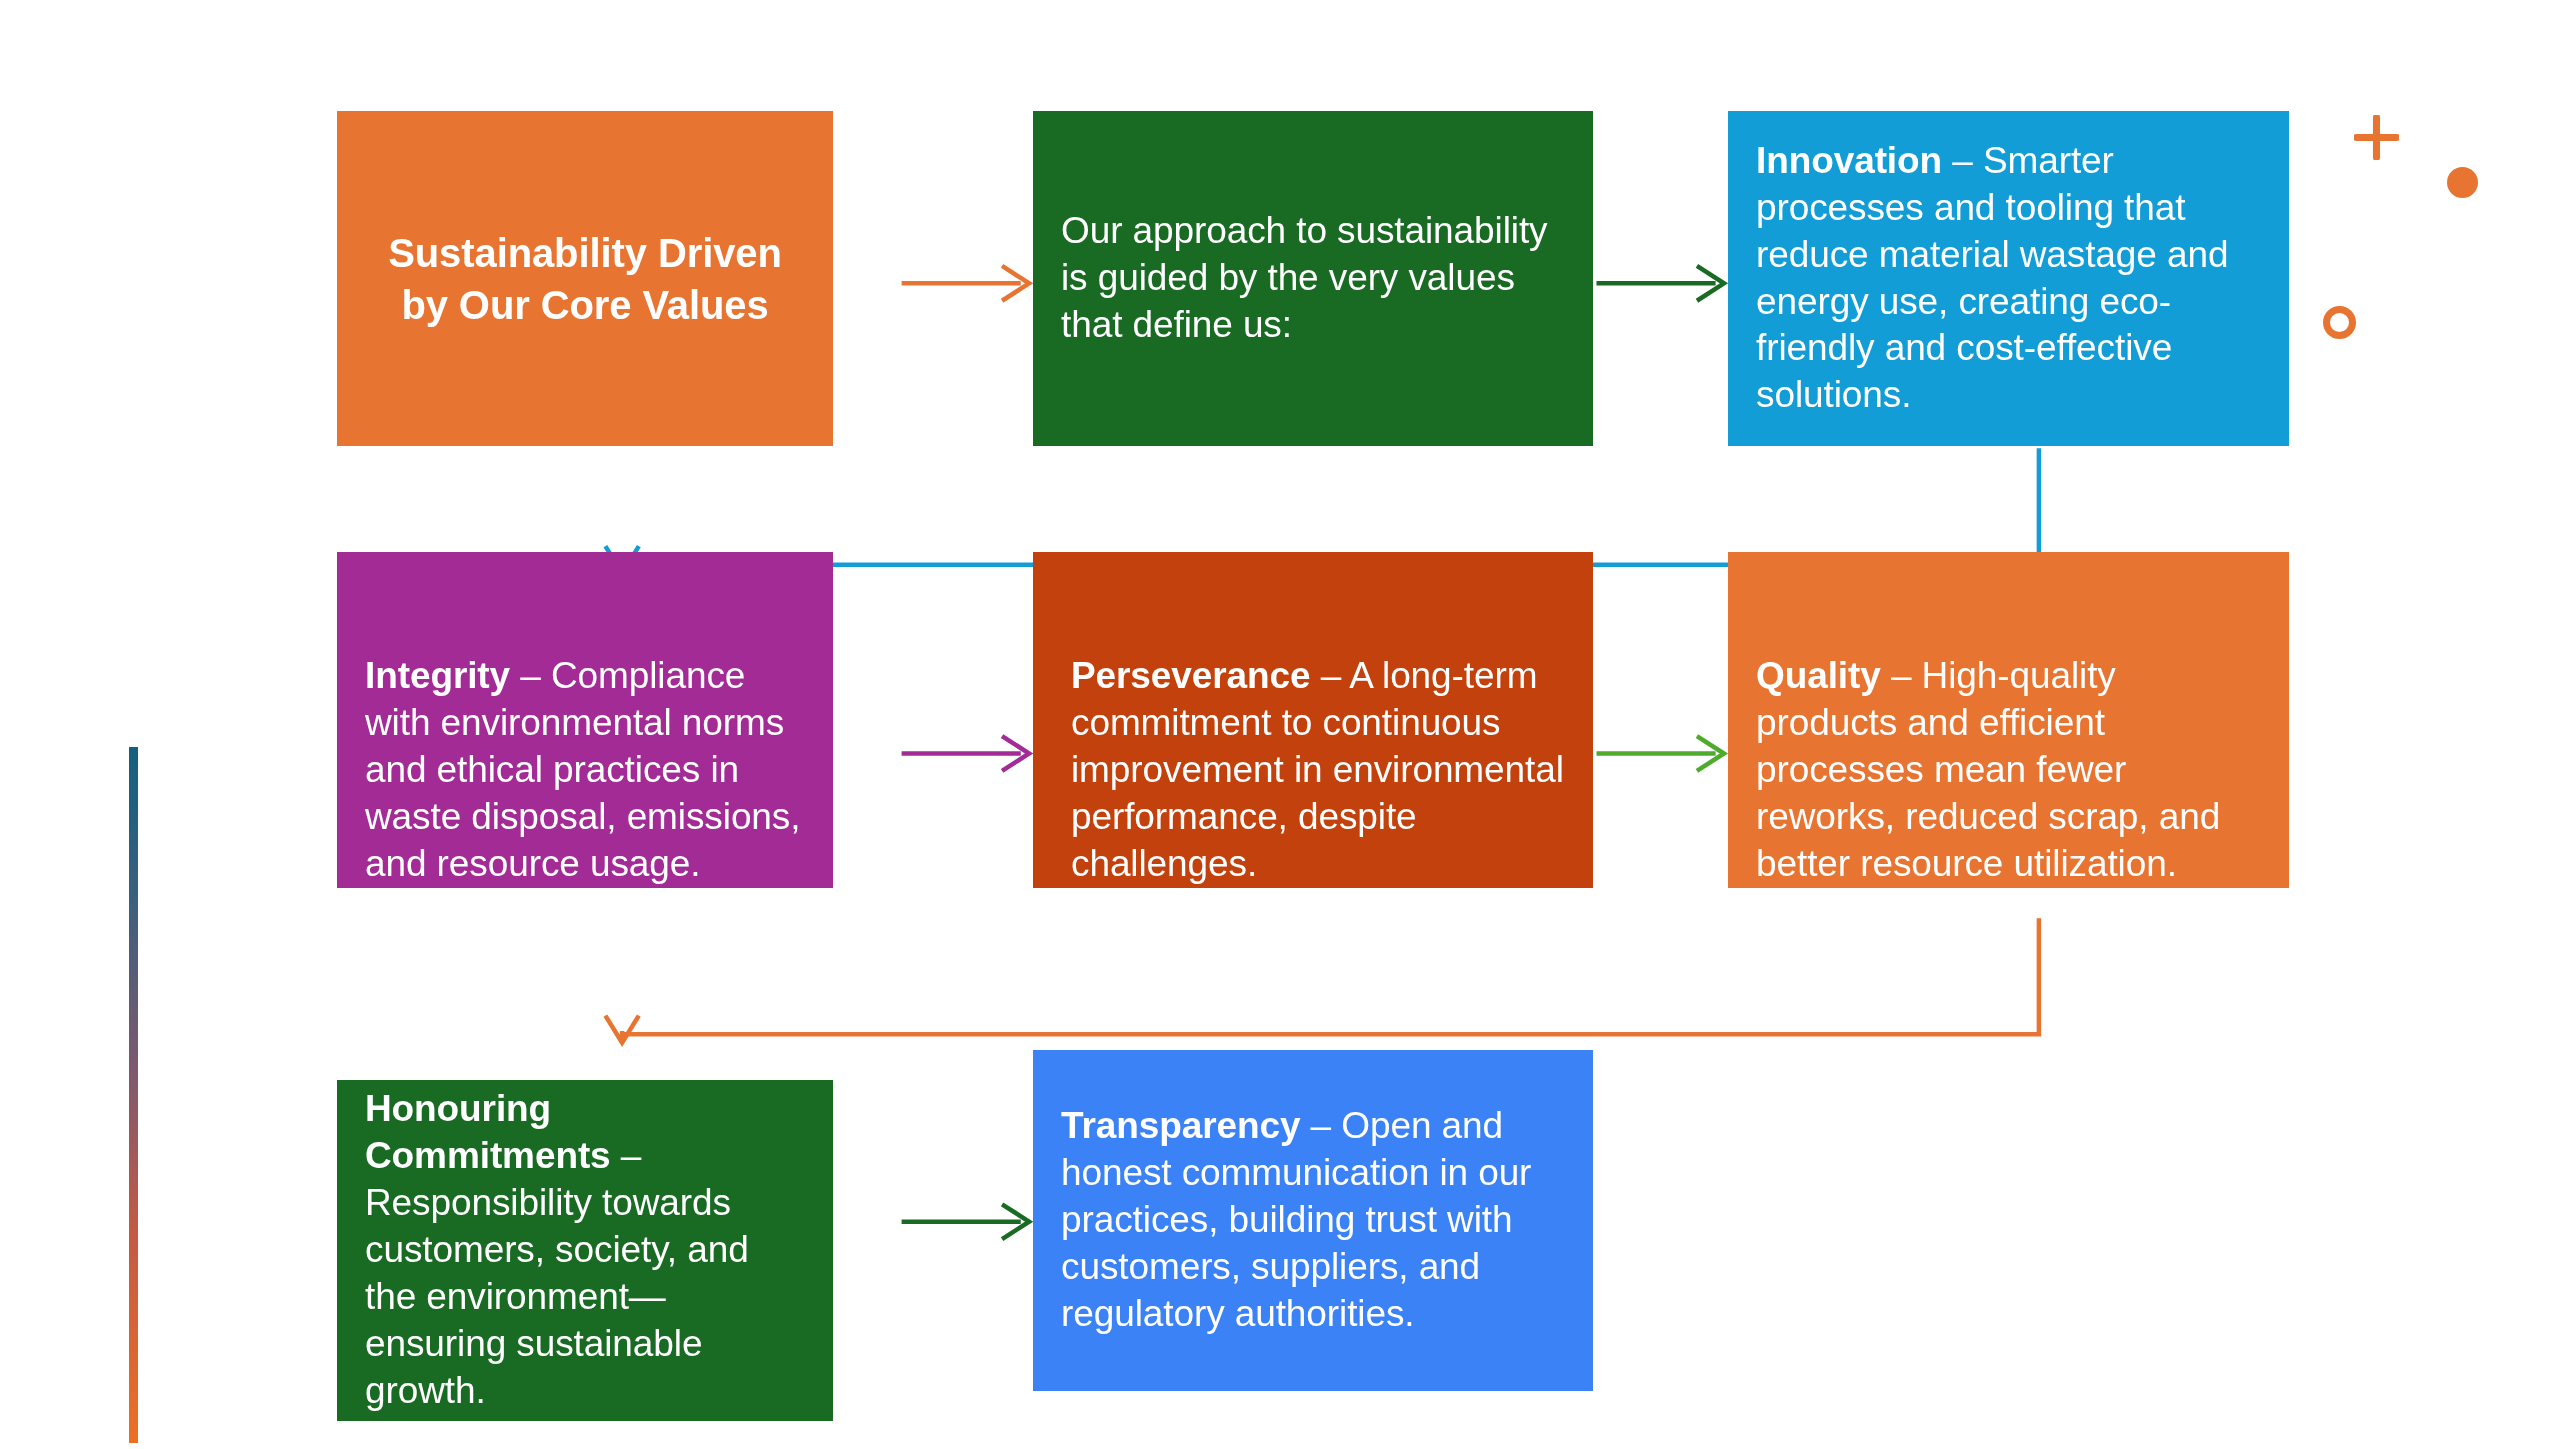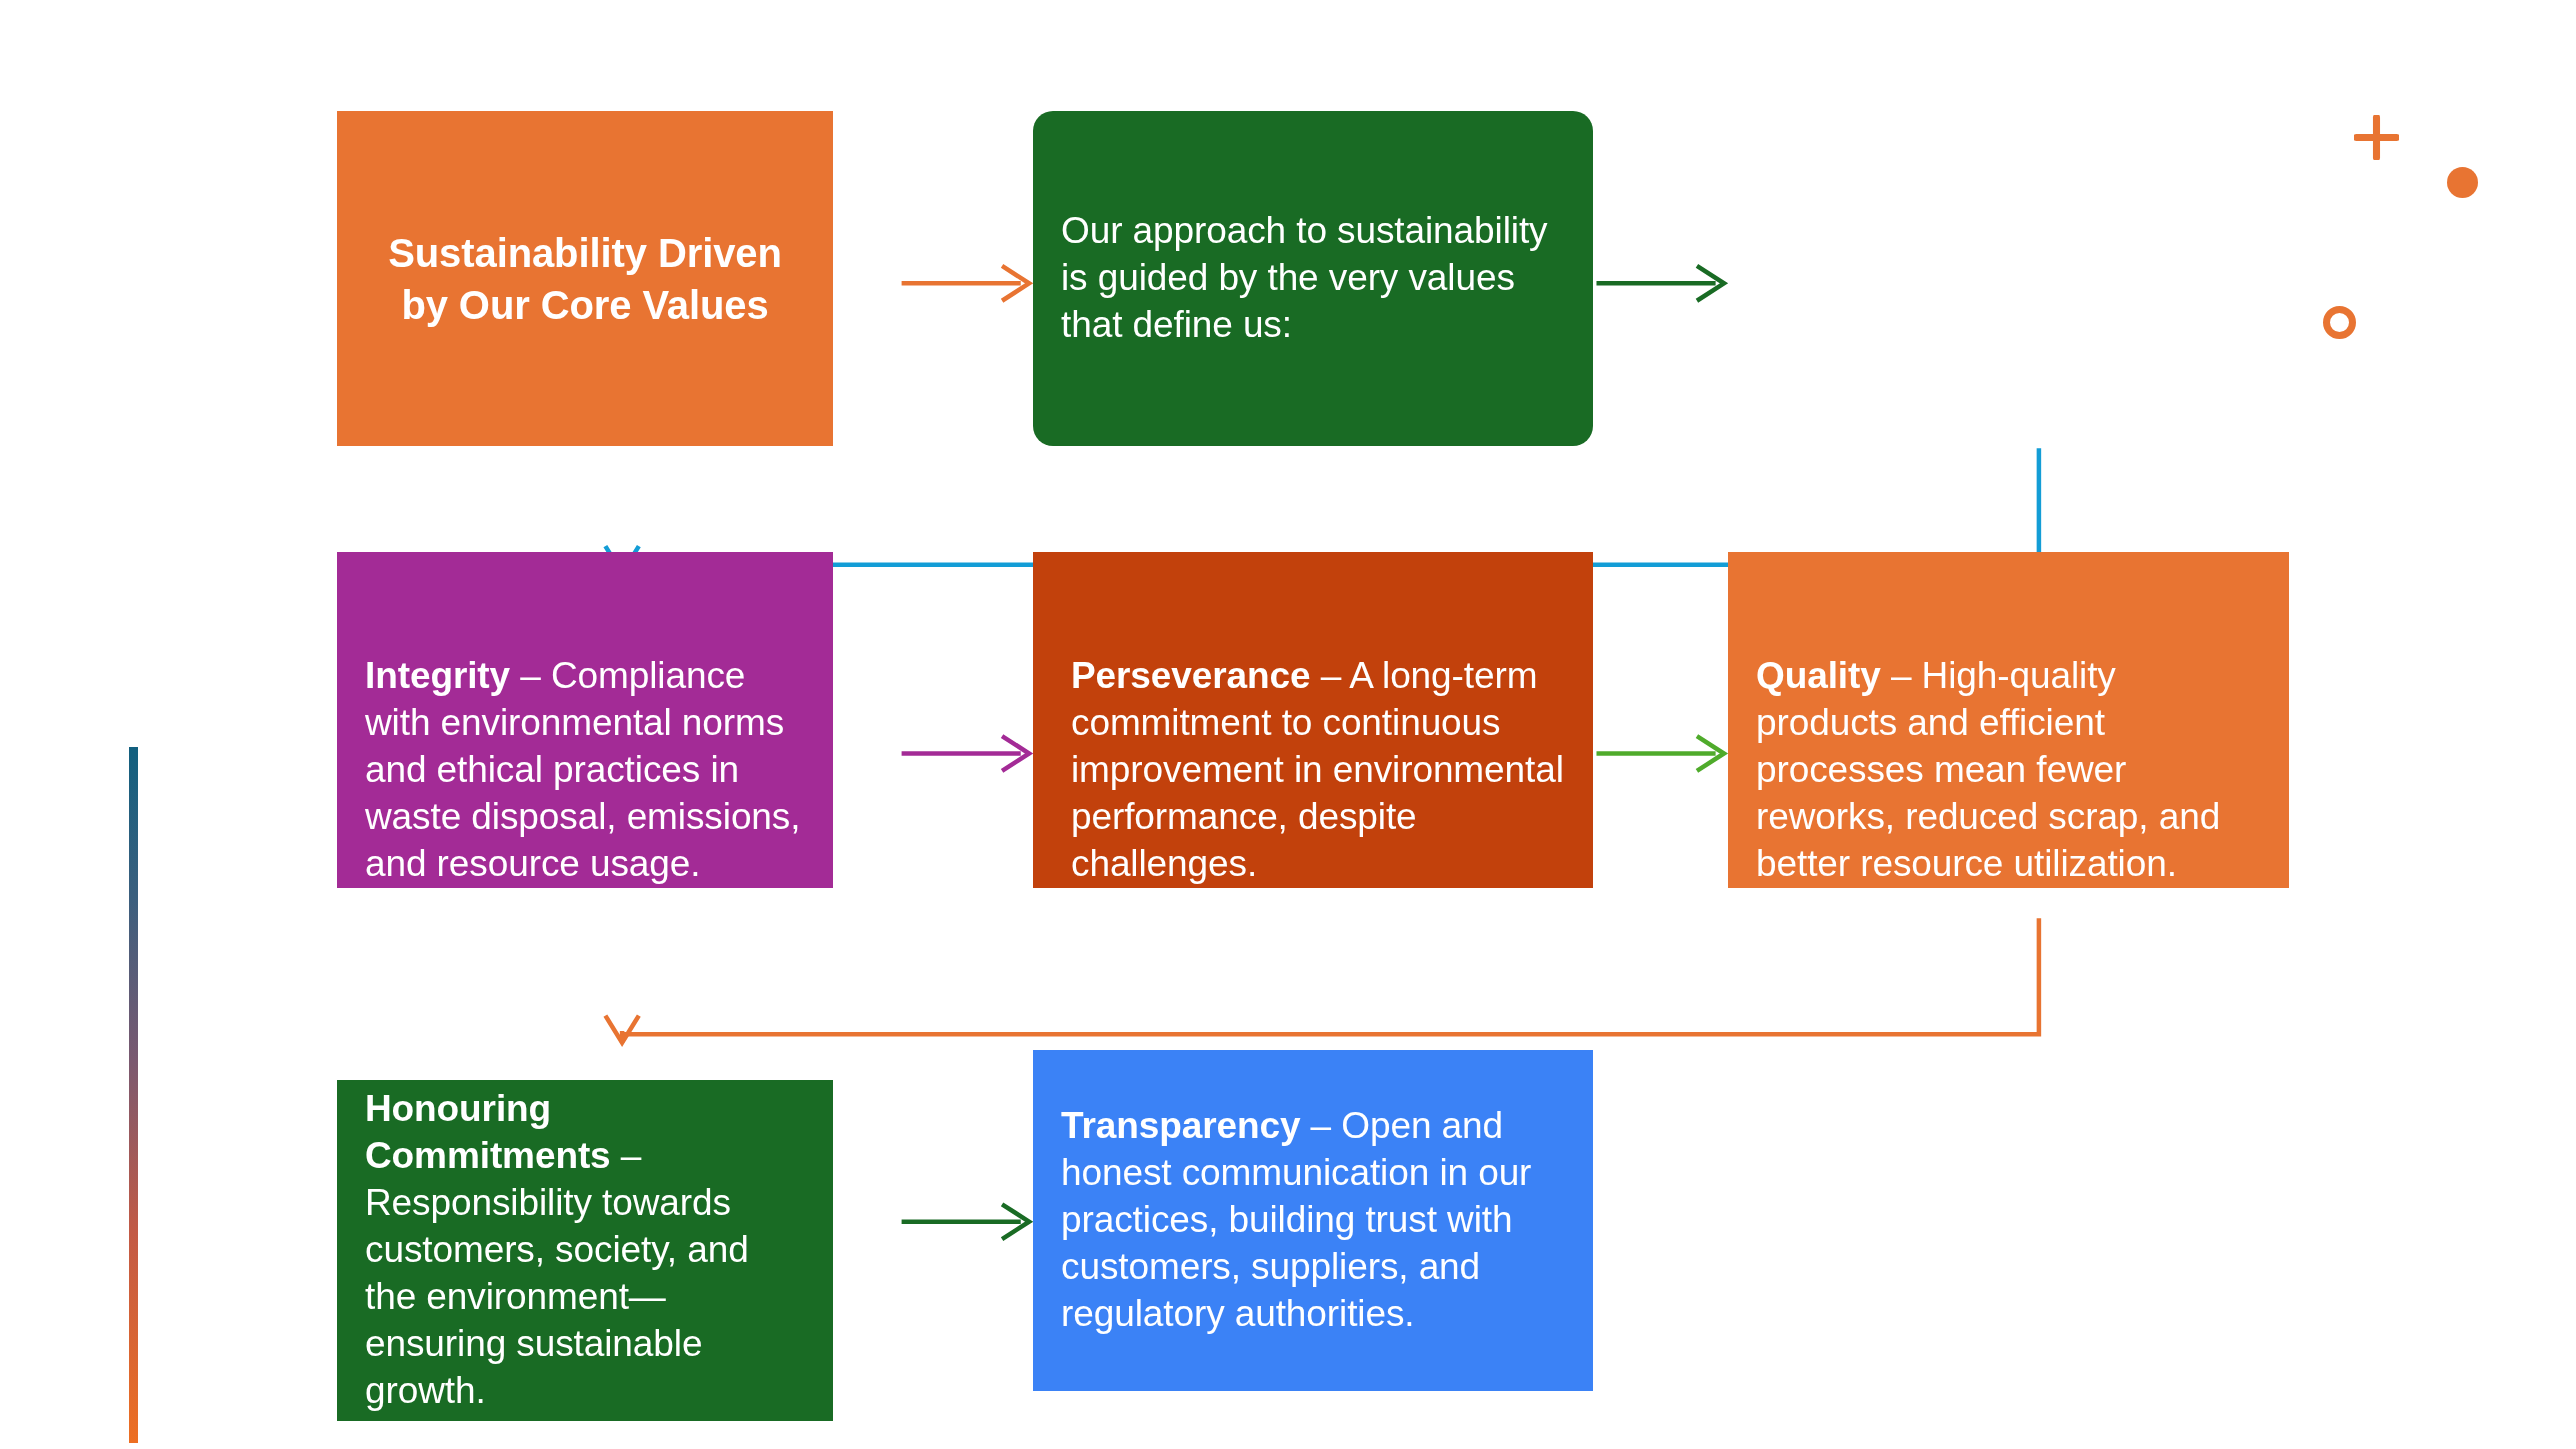--- a/index.html
+++ b/index.html
@@ -111,26 +111,31 @@
       <polyline points="1556,1870 1598,1897 1556,1924" fill="none" stroke="#196B24" stroke-width="7" stroke-linejoin="miter"></polyline>
     </g>
   </svg>
 
   <div class="box title c1 r1 padc" style="background:#E87432;">
     <div class="txt">
       <span>Sustainability Driven by Our Core Values</span>
     </div>
   </div>
 
-  <div class="box c2 r1 pad" style="background:#196B24;border-radius:20px;">
+  <div class="box c2 r1 pad" style="background:#196B24;">
     <div class="txt">
       <span>Our approach to sustainability is guided by the very values that define us:</span>
     </div>
   </div>
 
+  <div class="box c3 r1 pad" style="background:#139DD6;">
+    <div class="txt">
+      <span class="lead">Innovation</span><span> – Smarter processes and tooling that reduce material wastage and energy use, creating eco-friendly and cost-effective solutions.</span>
+    </div>
+  </div>
 
   <div class="box c1 r2 pad" style="background:#A32B96;">
     <div class="txt">
       <span class="lead">Integrity</span><span> – Compliance with environmental norms and ethical practices in waste disposal, emissions, and resource usage.</span>
     </div>
   </div>
 
   <div class="box c2 r2 pad" style="background:#c2410c;padding-left:38px;">
     <div class="txt">
       <span class="lead">Perseverance</span><span> – A long-term commitment to continuous improvement in environmental performance, despite challenges.</span>

